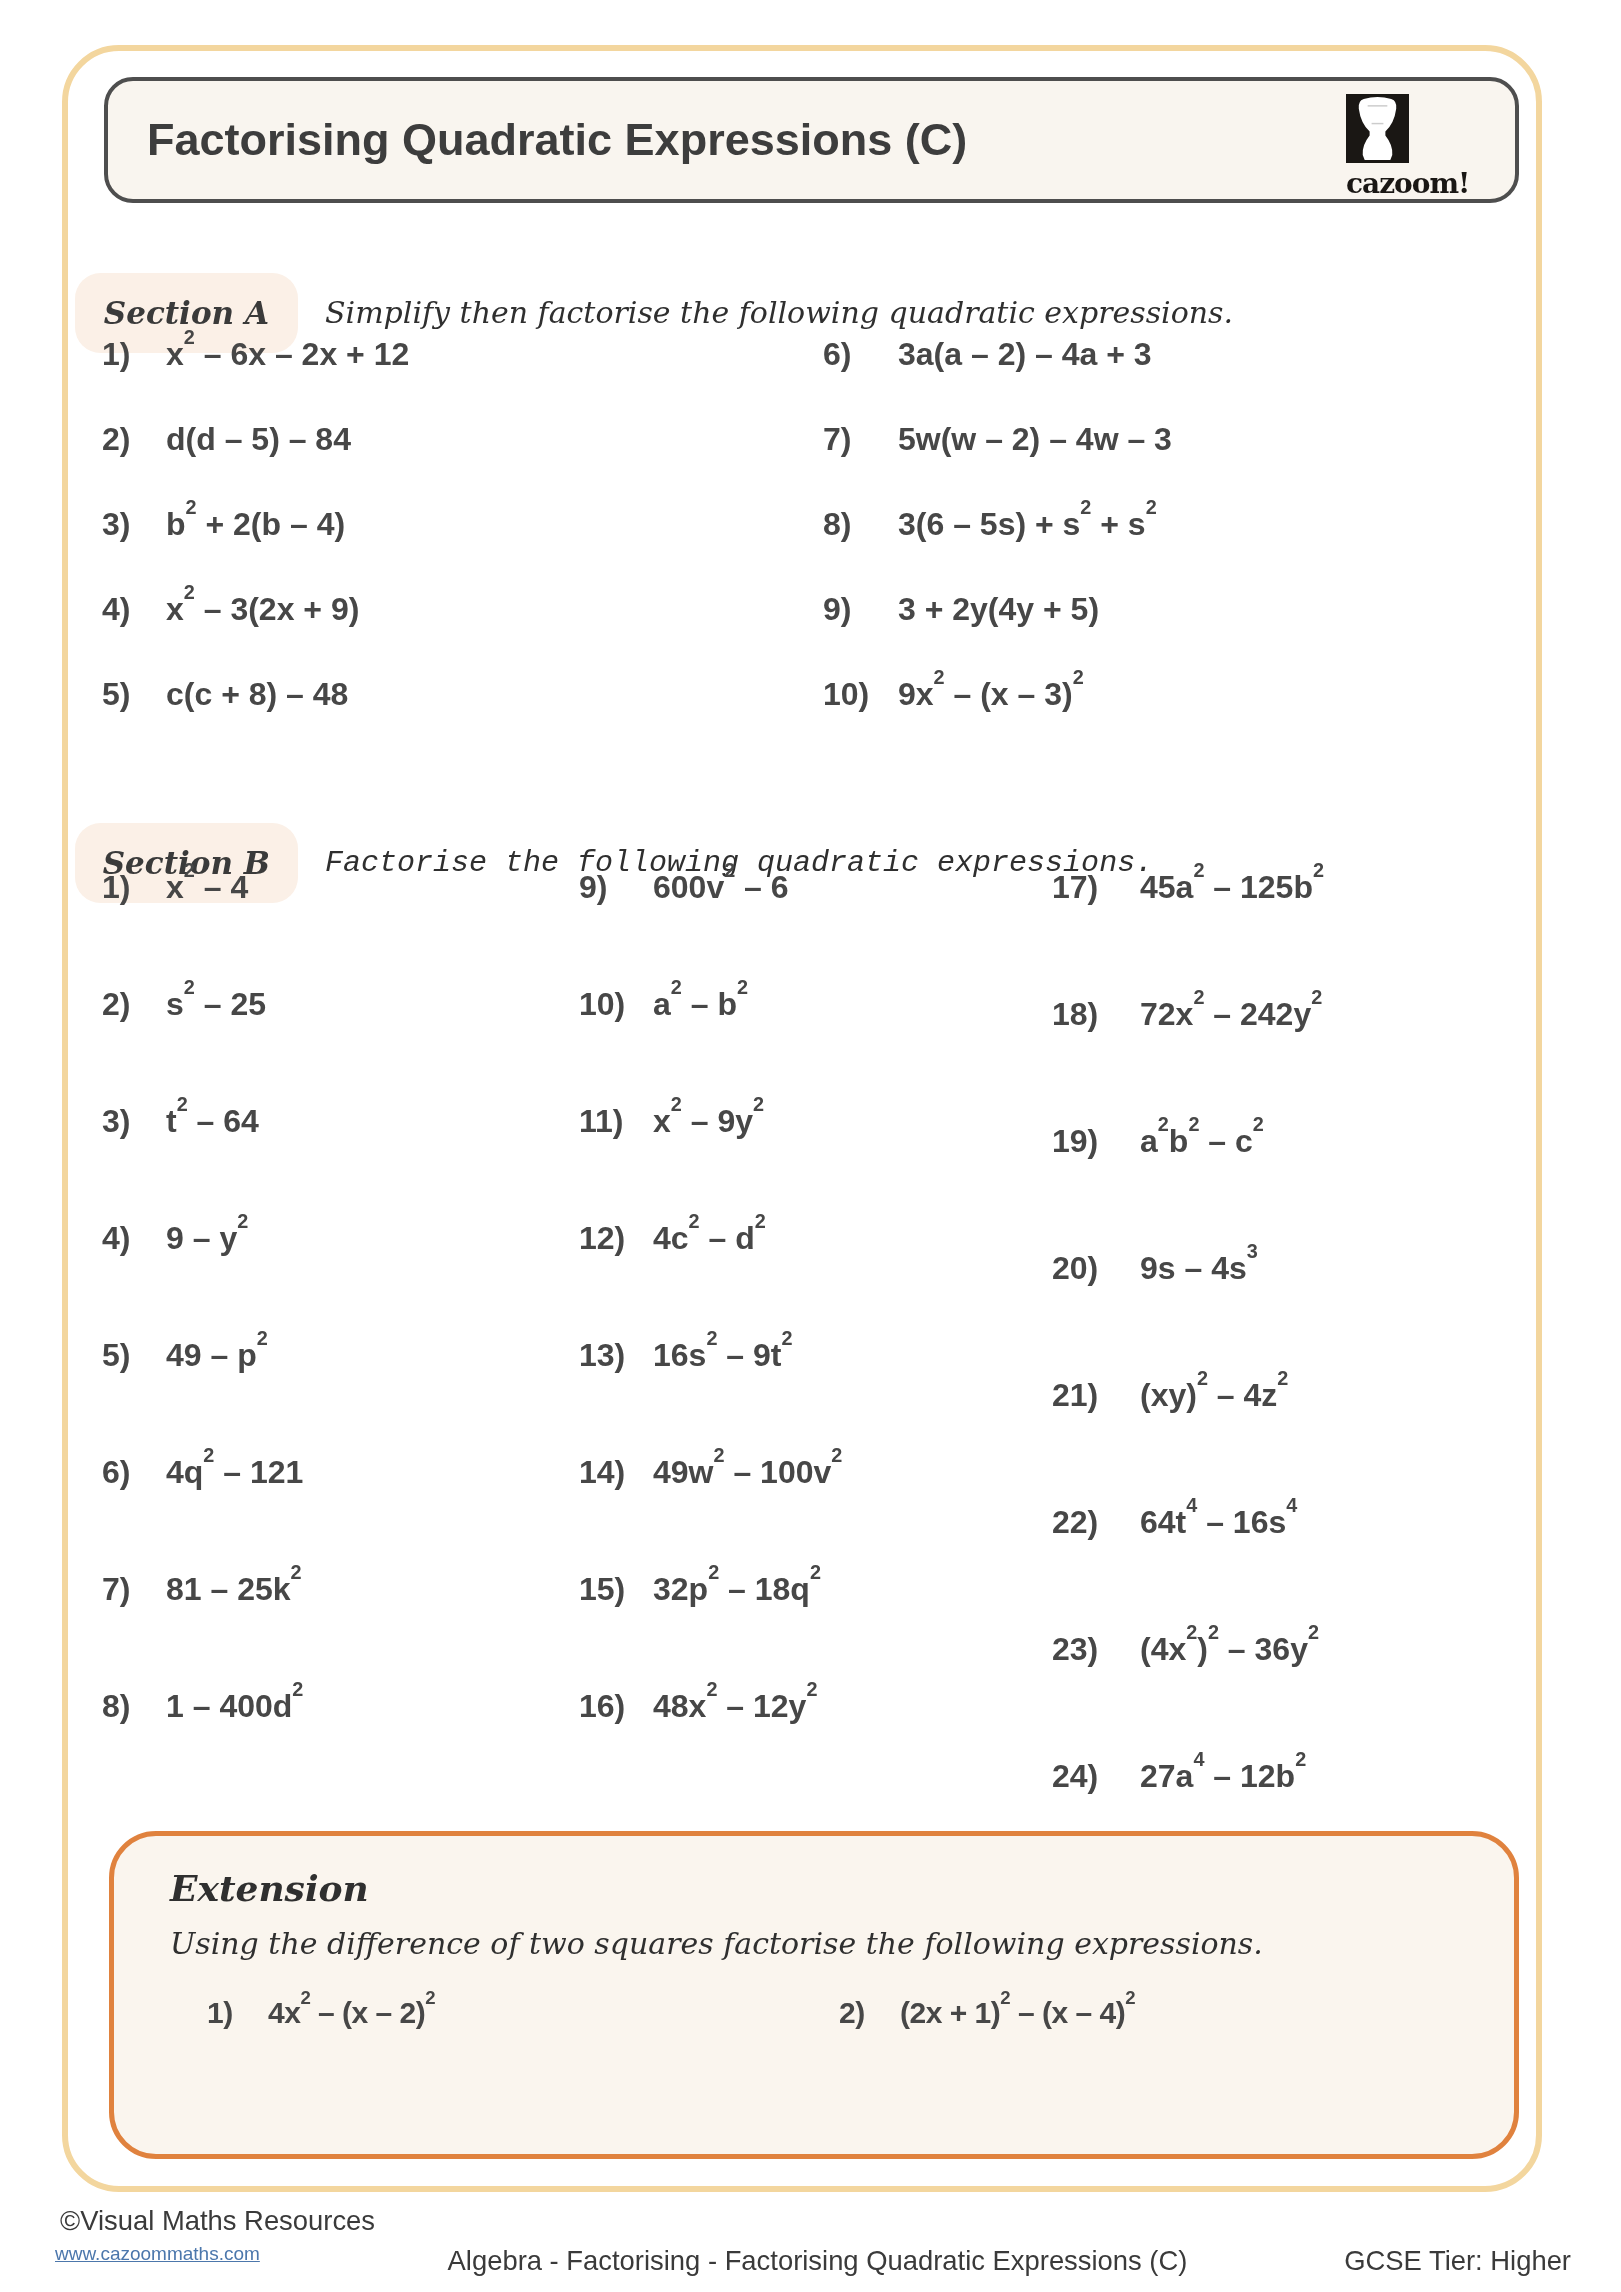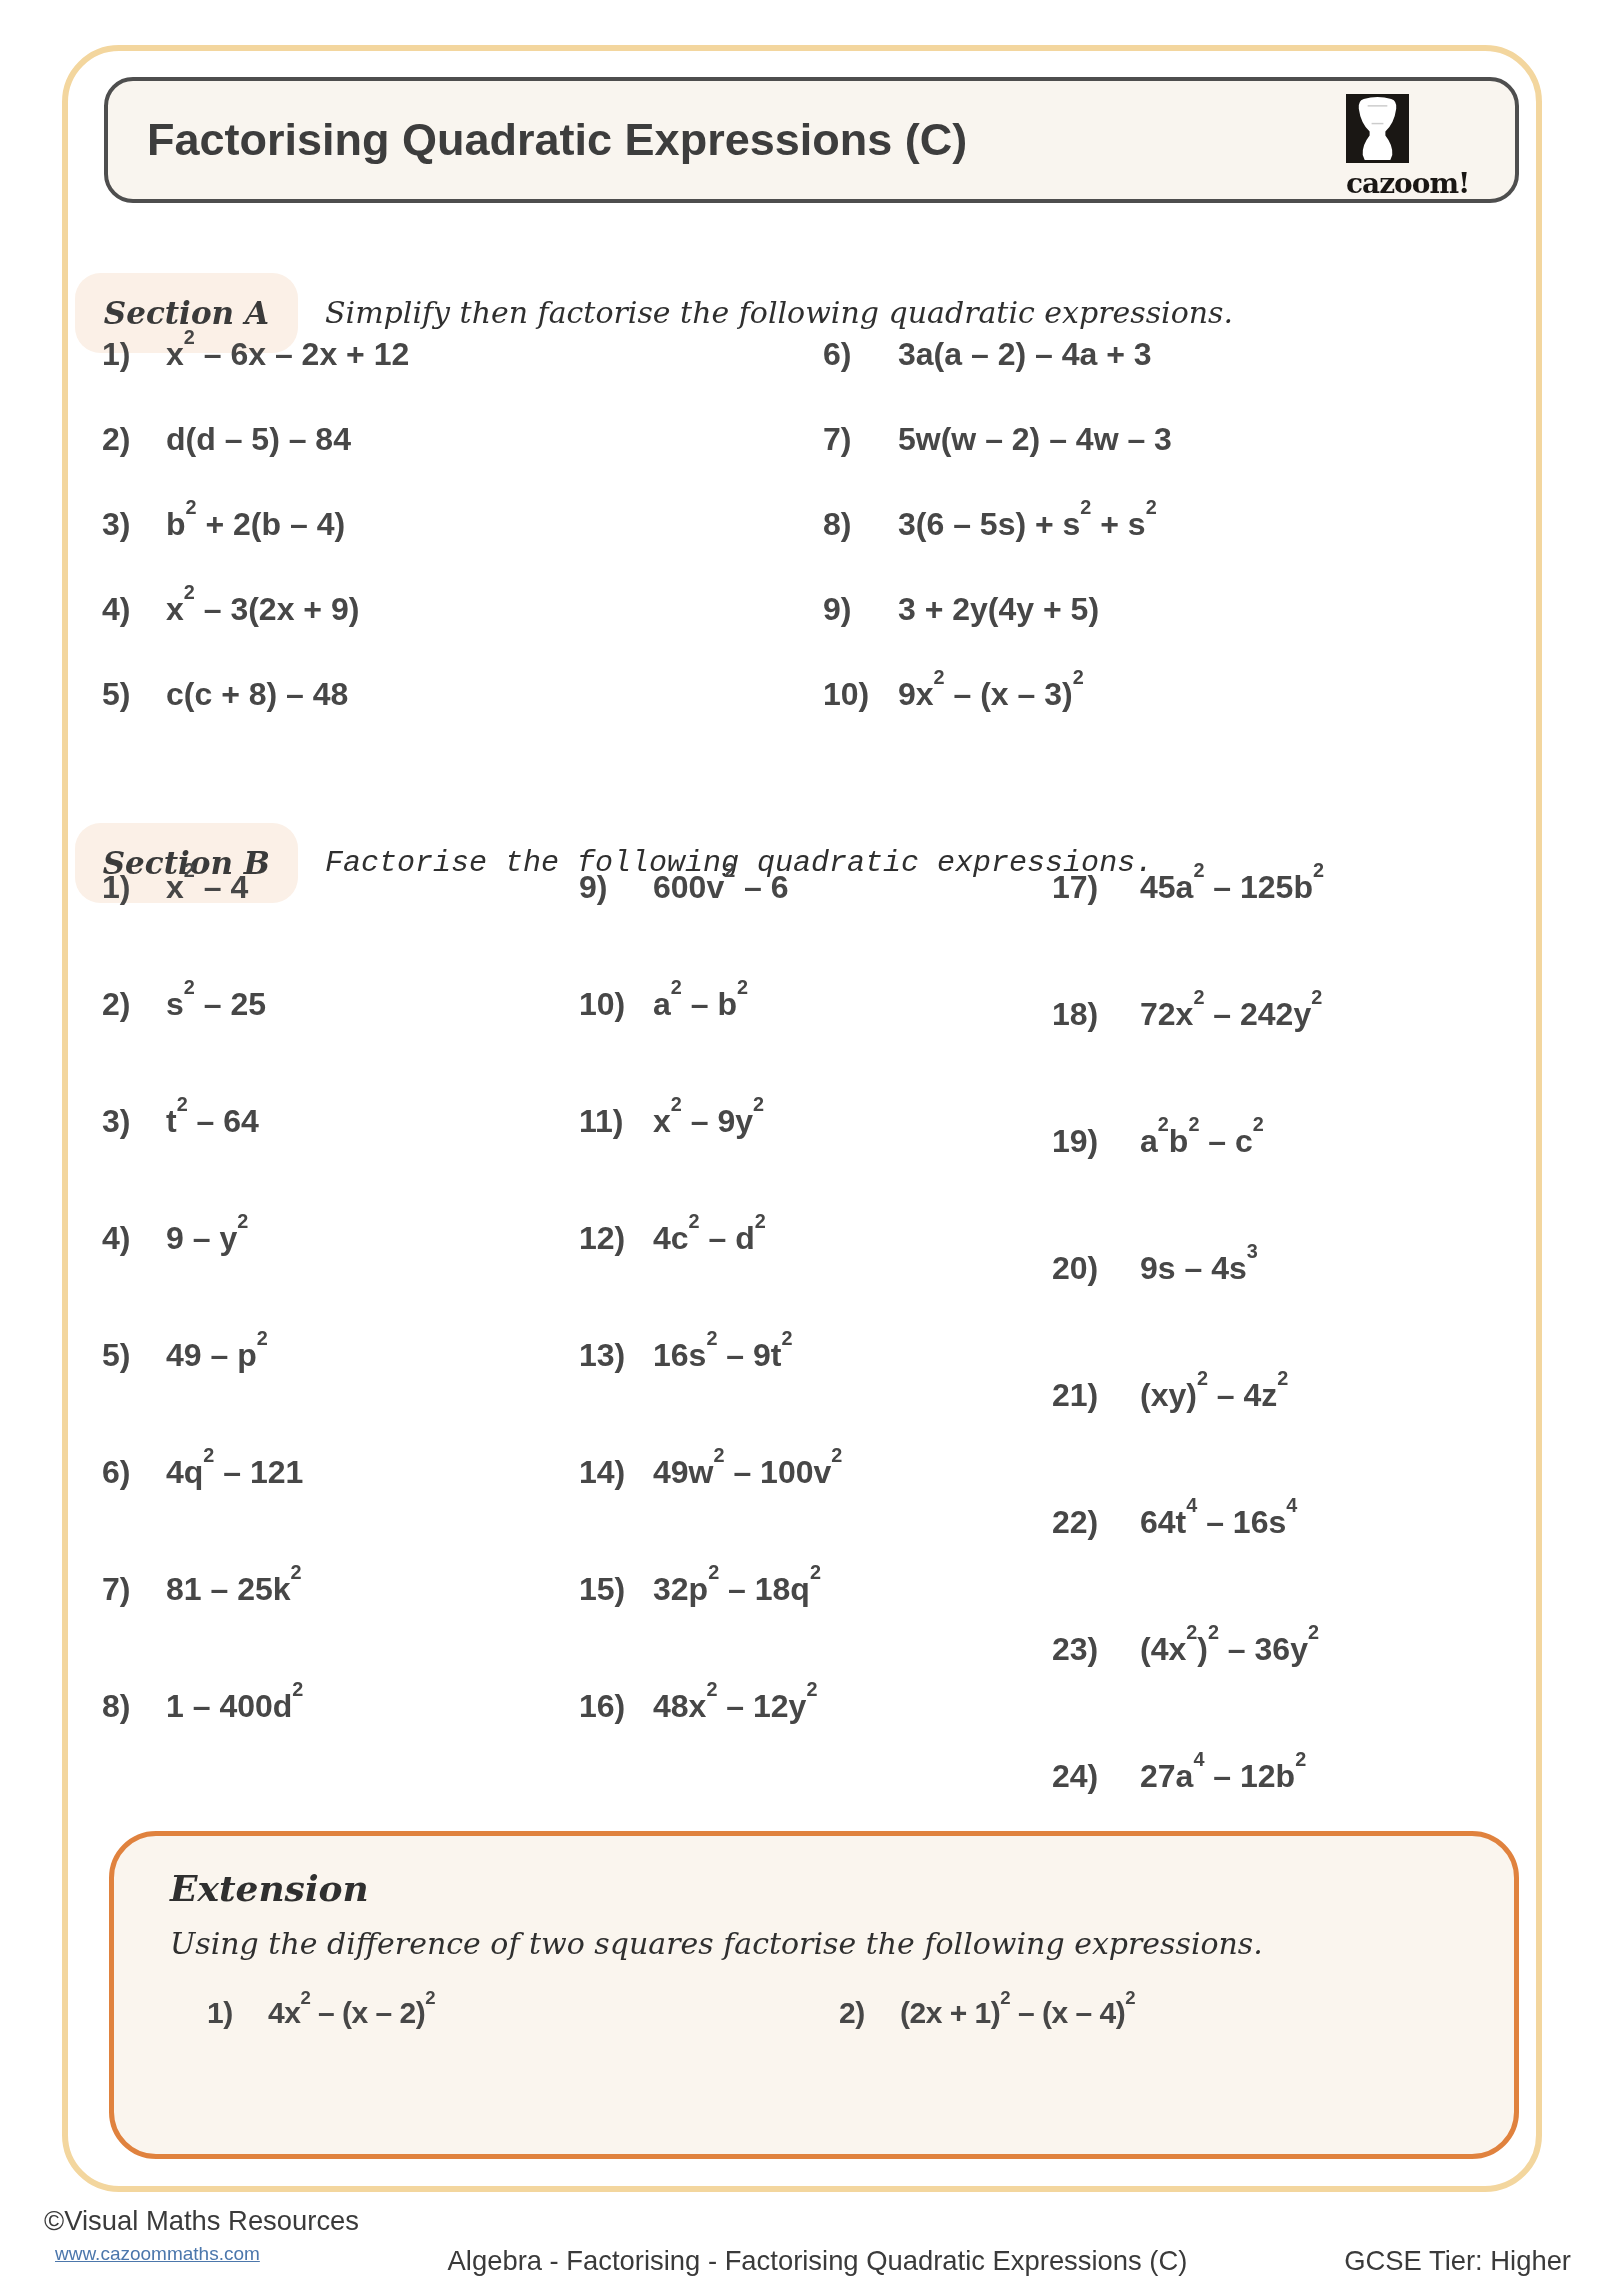--- a/index.html
+++ b/index.html
@@ -78,21 +78,21 @@
   }
   .ext-row { position:absolute; top:155px; display:flex; white-space:nowrap; }
   .ext-row-1 { left:93px; }
   .ext-row-2 { left:725px; }
   .ext-num, .ext-expr {
     font-size:30px; font-weight:bold; color:#474747; letter-spacing:-0.5px;
     line-height:43px;
   }
   .ext-num { width:61px; }
   .footer-copyright {
-    position:absolute; left:44px; top:2205px; font-size:27.4px; color:#3A3A3A;text-align:center;
+    position:absolute; left:60px; top:2205px; font-size:27.4px; color:#3A3A3A;text-align:center;
   }
   .footer-website {
     position:absolute; left:55px; top:2243px; font-size:19px; color:#4C77AC;
     text-decoration:underline; cursor:pointer;
   }
   .footer-breadcrumb {
     position:absolute; left:396px; top:2245px; width:843px; text-align:center;
     font-size:27.4px; color:#3A3A3A; white-space:nowrap;
   }
   .footer-tier {

